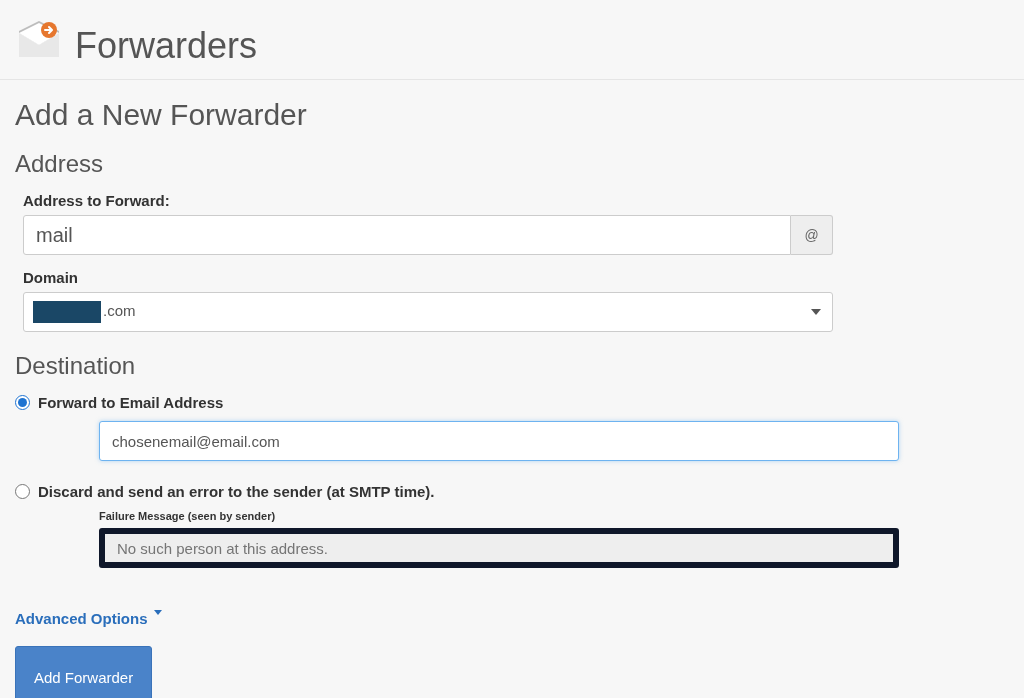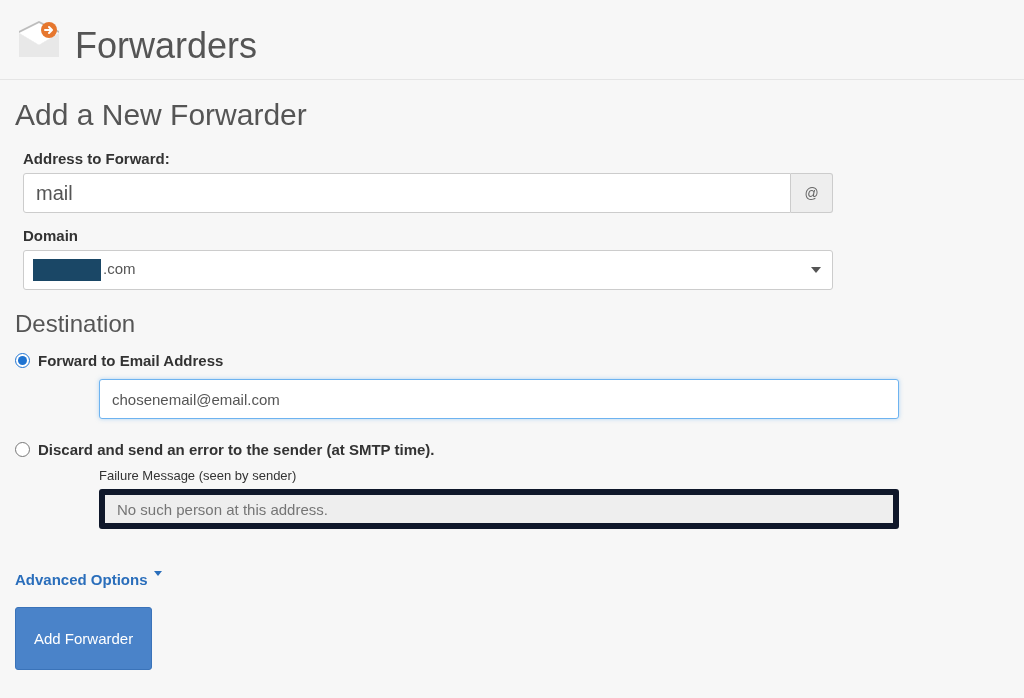--- a/index.html
+++ b/index.html
@@ -152,22 +152,22 @@
       height: 40px;
       padding: 8px 12px;
       font-size: 15px;
       color: #555;
       background: #fff;
       border: 1px solid #6eb3f0;
       border-radius: 3px;
       box-shadow: 0 0 4px rgba(110,179,240,0.5);
     }
     .sub-label {
-      font-size: 13px;
-      font-weight: 400;
+      font-size: 11px;
+      font-weight: 700;
       color: #333;
       margin-bottom: 6px;
       display: block;
     }
     .disabled-input {
       width: 100%;
       height: 40px;
       padding: 8px 12px;
       font-size: 15px;
       color: #0f172a;
@@ -219,20 +219,21 @@
       <path d="M30 11 h6 M34 8 l3 3 l-3 3" stroke="#fff" stroke-width="2" fill="none" stroke-linecap="round" stroke-linejoin="round"></path>
     </svg>
   </div>
   <h1 class="page-title">Forwarders</h1>
 </div>
 
 <div class="content">
 
   <h2 class="subtitle">Add a New Forwarder</h2>
 
+  <h3 class="section-title">Address</h3>
 
   <div class="form-group">
     <label class="label">Address to Forward:</label>
     <div class="input-group">
       <input type="text" class="input-text" value="mail" style="">
       <div class="input-addon">@</div>
     </div>
   </div>
 
   <div class="form-group">

